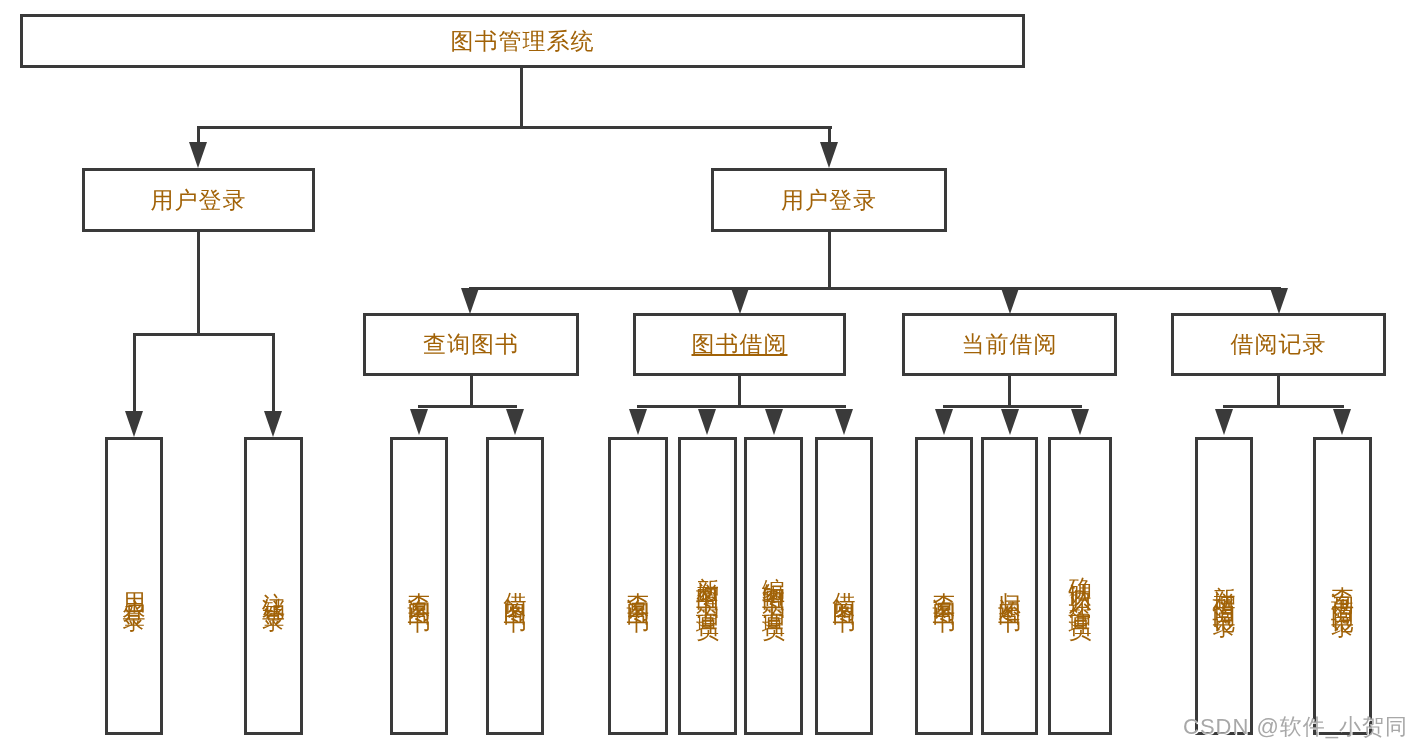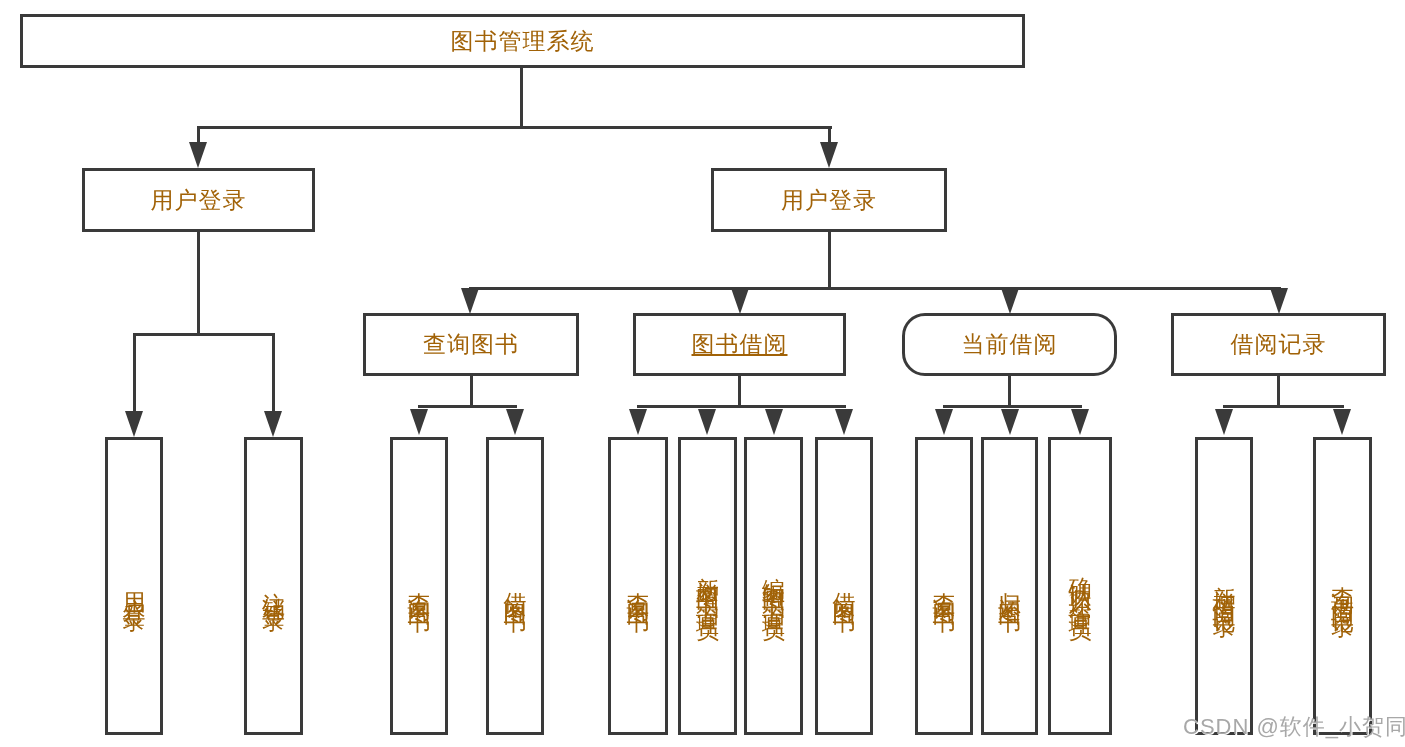--- a/index.html
+++ b/index.html
@@ -88,21 +88,21 @@
   <div class="arrow" style="left:731px;top:288px;"></div>
   <div class="arrow" style="left:1001px;top:288px;"></div>
   <div class="arrow" style="left:1270px;top:288px;"></div>
 
   <div class="node" style="left:363px;top:313px;width:216px;height:63px;">
     <span>查询图书</span>
   </div>
   <div class="node" style="left:633px;top:313px;width:213px;height:63px;text-decoration:underline;">
     <span>图书借阅</span>
   </div>
-  <div class="node" style="left:902px;top:313px;width:215px;height:63px;border-radius:23px;">
+  <div class="node" style="left:902px;top:313px;width:215px;height:63px;">
     <span>当前借阅</span>
   </div>
   <div class="node" style="left:1171px;top:313px;width:215px;height:63px;">
     <span>借阅记录</span>
   </div>
 
   <div class="line" style="left:470px;top:376px;width:3px;height:29px;"></div>
   <div class="line" style="left:418px;top:405px;width:99px;height:3px;"></div>
   <div class="arrow" style="left:410px;top:409px;"></div>
   <div class="arrow" style="left:506px;top:409px;"></div>

